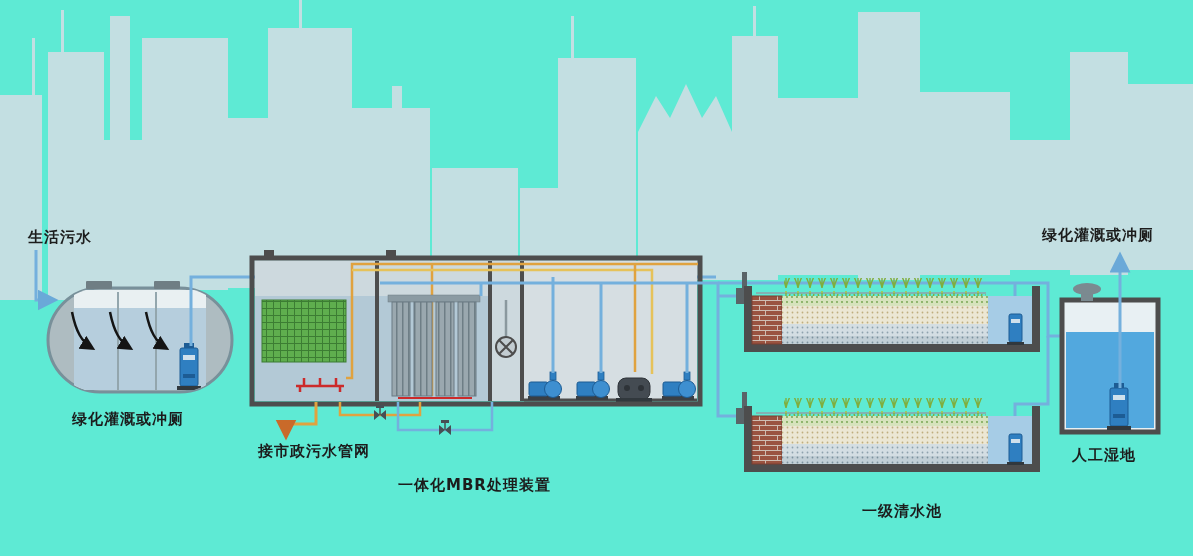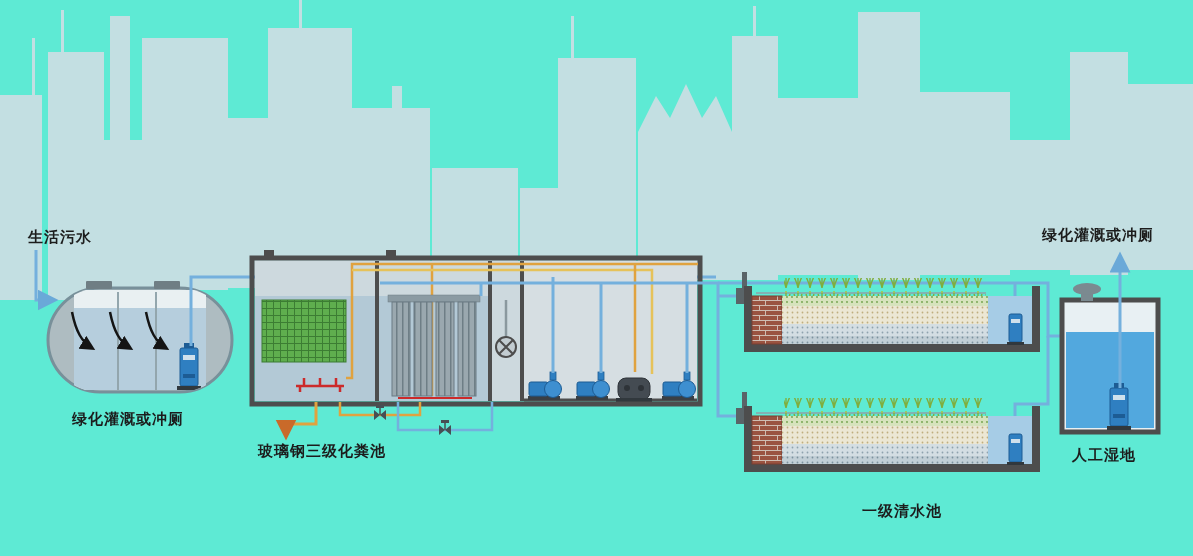--- a/index.html
+++ b/index.html
@@ -264,18 +264,19 @@
     <path d="M1120,388 V256" fill="none" stroke="#74b0dd" stroke-width="3" marker-end="url(#mBlue)"></path>
     <g>
       <rect x="1081" y="291" width="12" height="10" fill="#7b8a90"></rect>
       <ellipse cx="1087" cy="289" rx="14" ry="6" fill="#7b8a90"></ellipse>
     </g>
   </g>
 </svg>
 
 <div class="label" style="left:28px;top:228px;">生活污水</div>
 <div class="label" style="left:72px;top:410px;">绿化灌溉或冲厕</div>
-<div class="label" style="left:258px;top:442px;">玻璃钢三级化粪池</div>
+<div class="label" style="left:258px;top:442px;">接市政污水管网</div>
+<div class="label" style="left:398px;top:476px;">一体化MBR处理装置</div>
 <div class="label" style="left:862px;top:502px;">一级清水池</div>
 <div class="label" style="left:1072px;top:446px;">人工湿地</div>
 <div class="label" style="left:1042px;top:226px;">绿化灌溉或冲厕</div>
 
 </div>
 
 </body></html>

